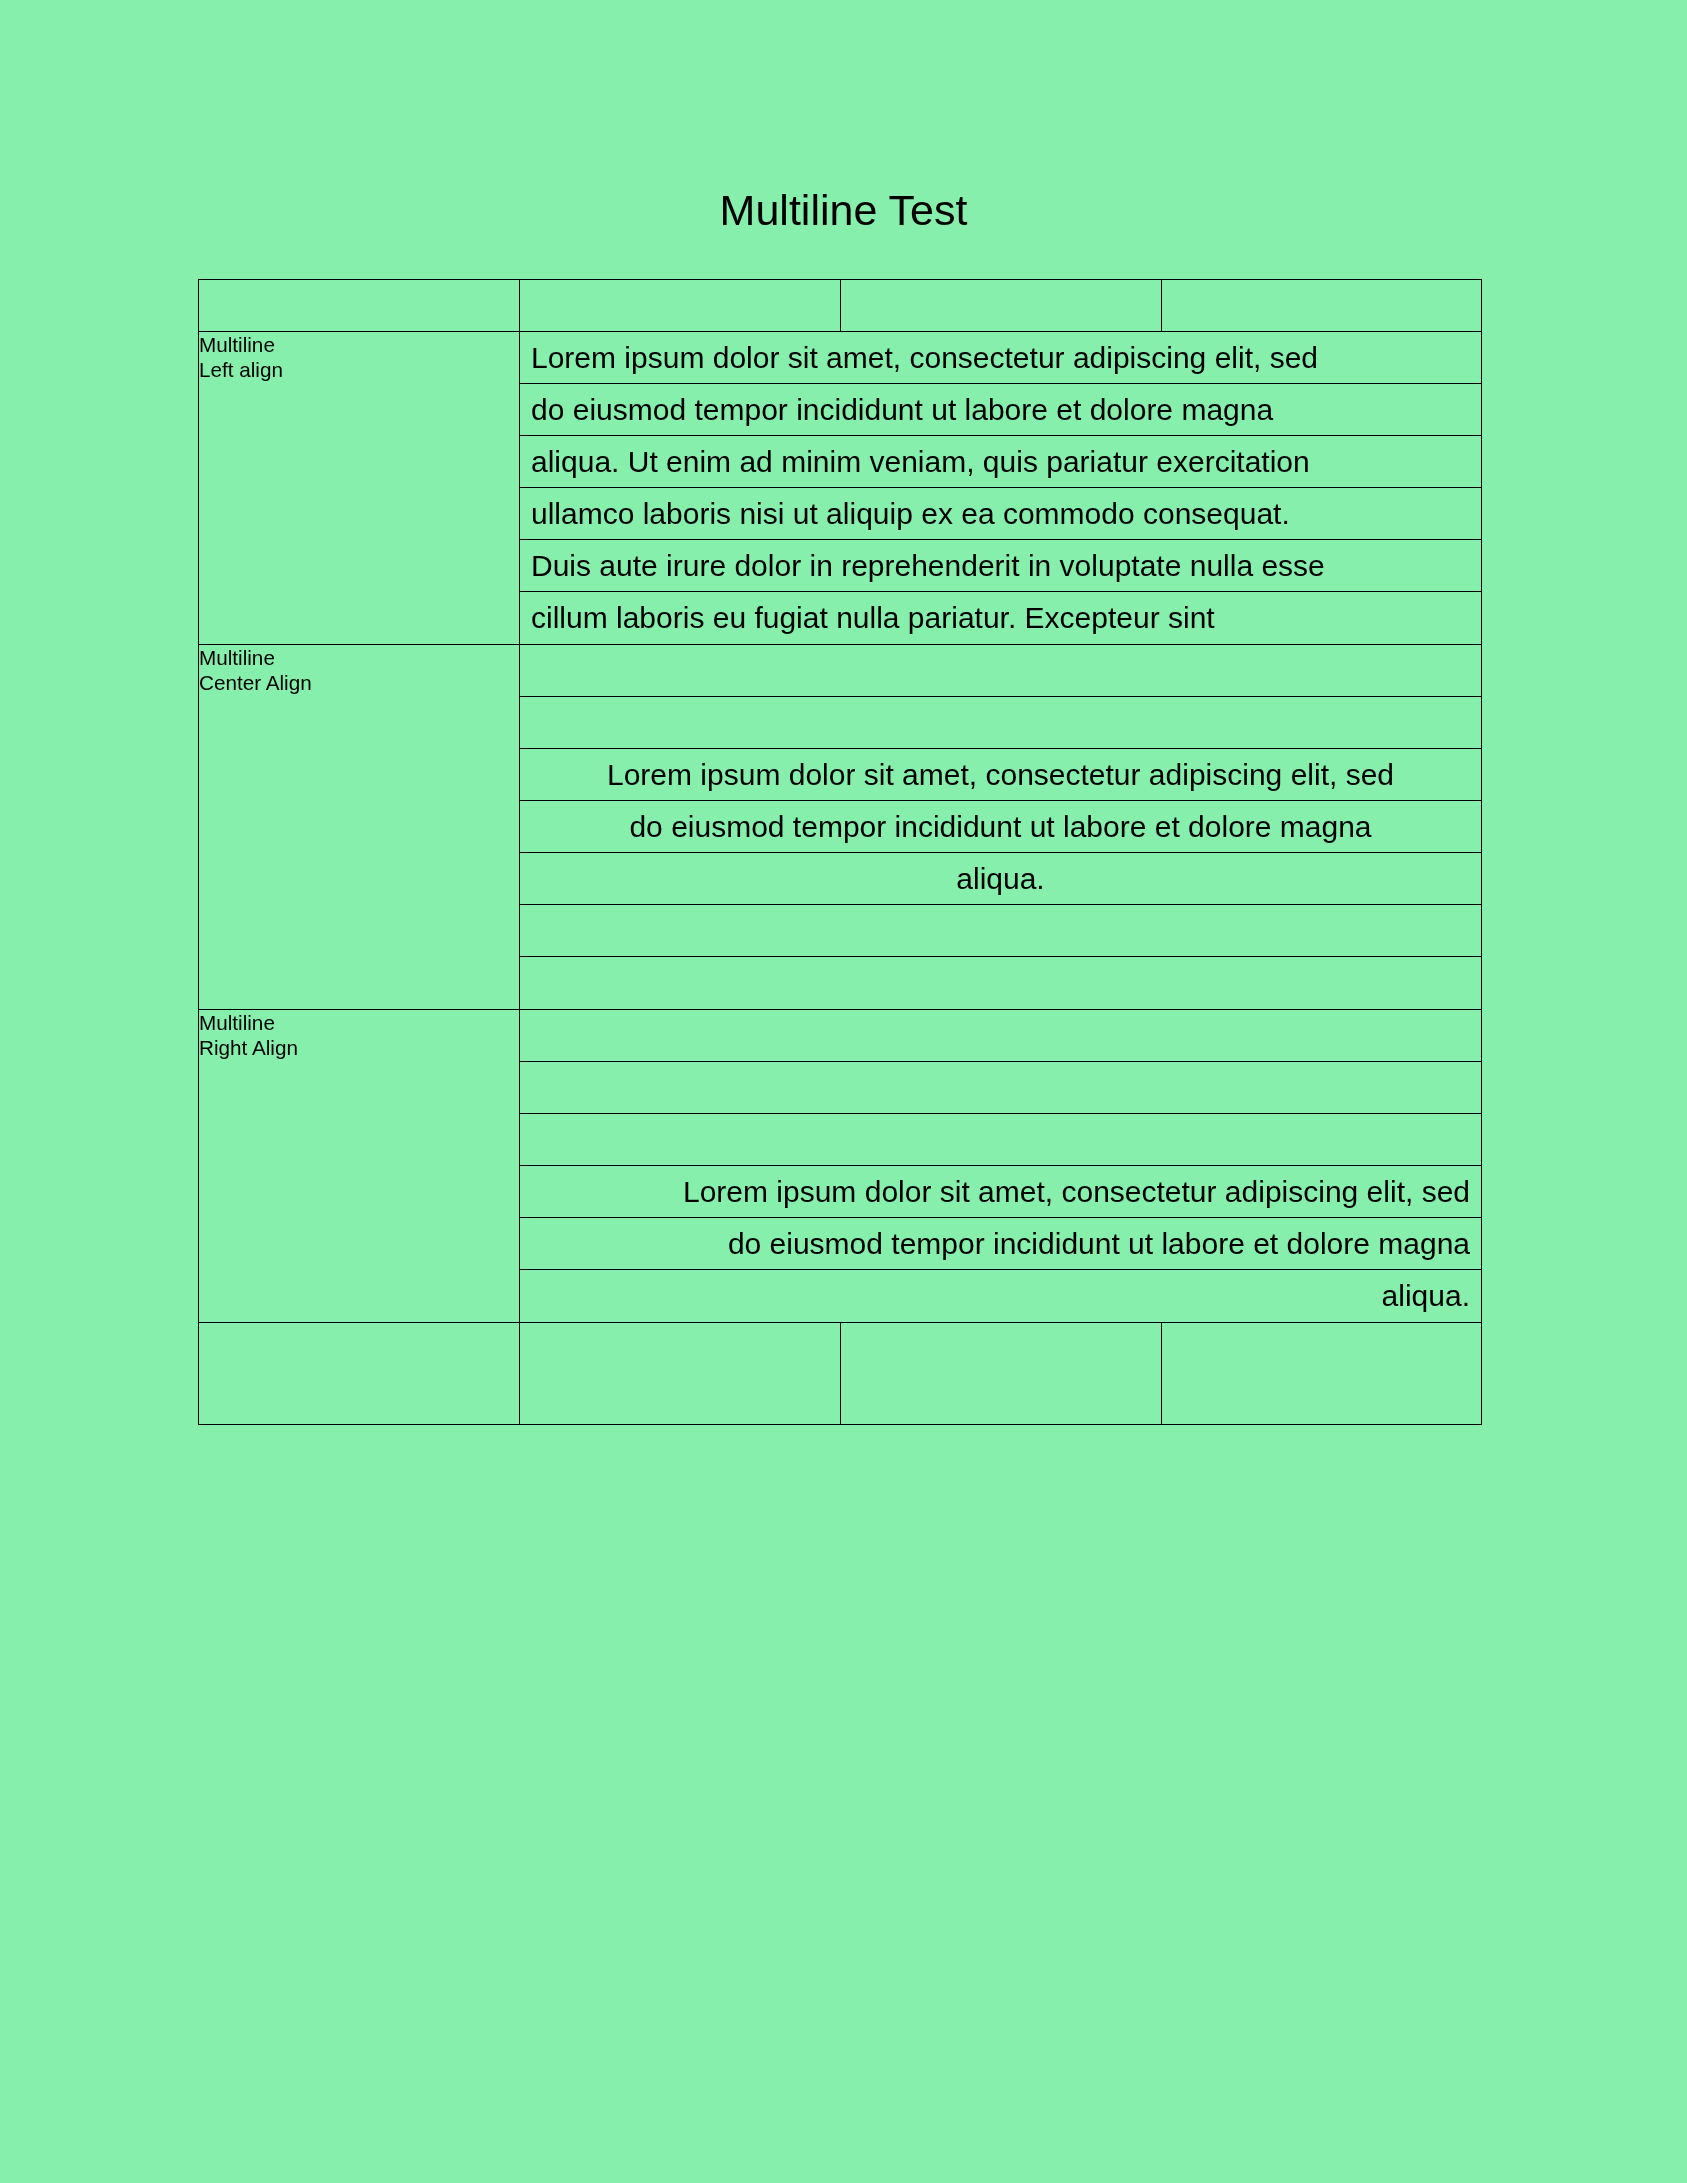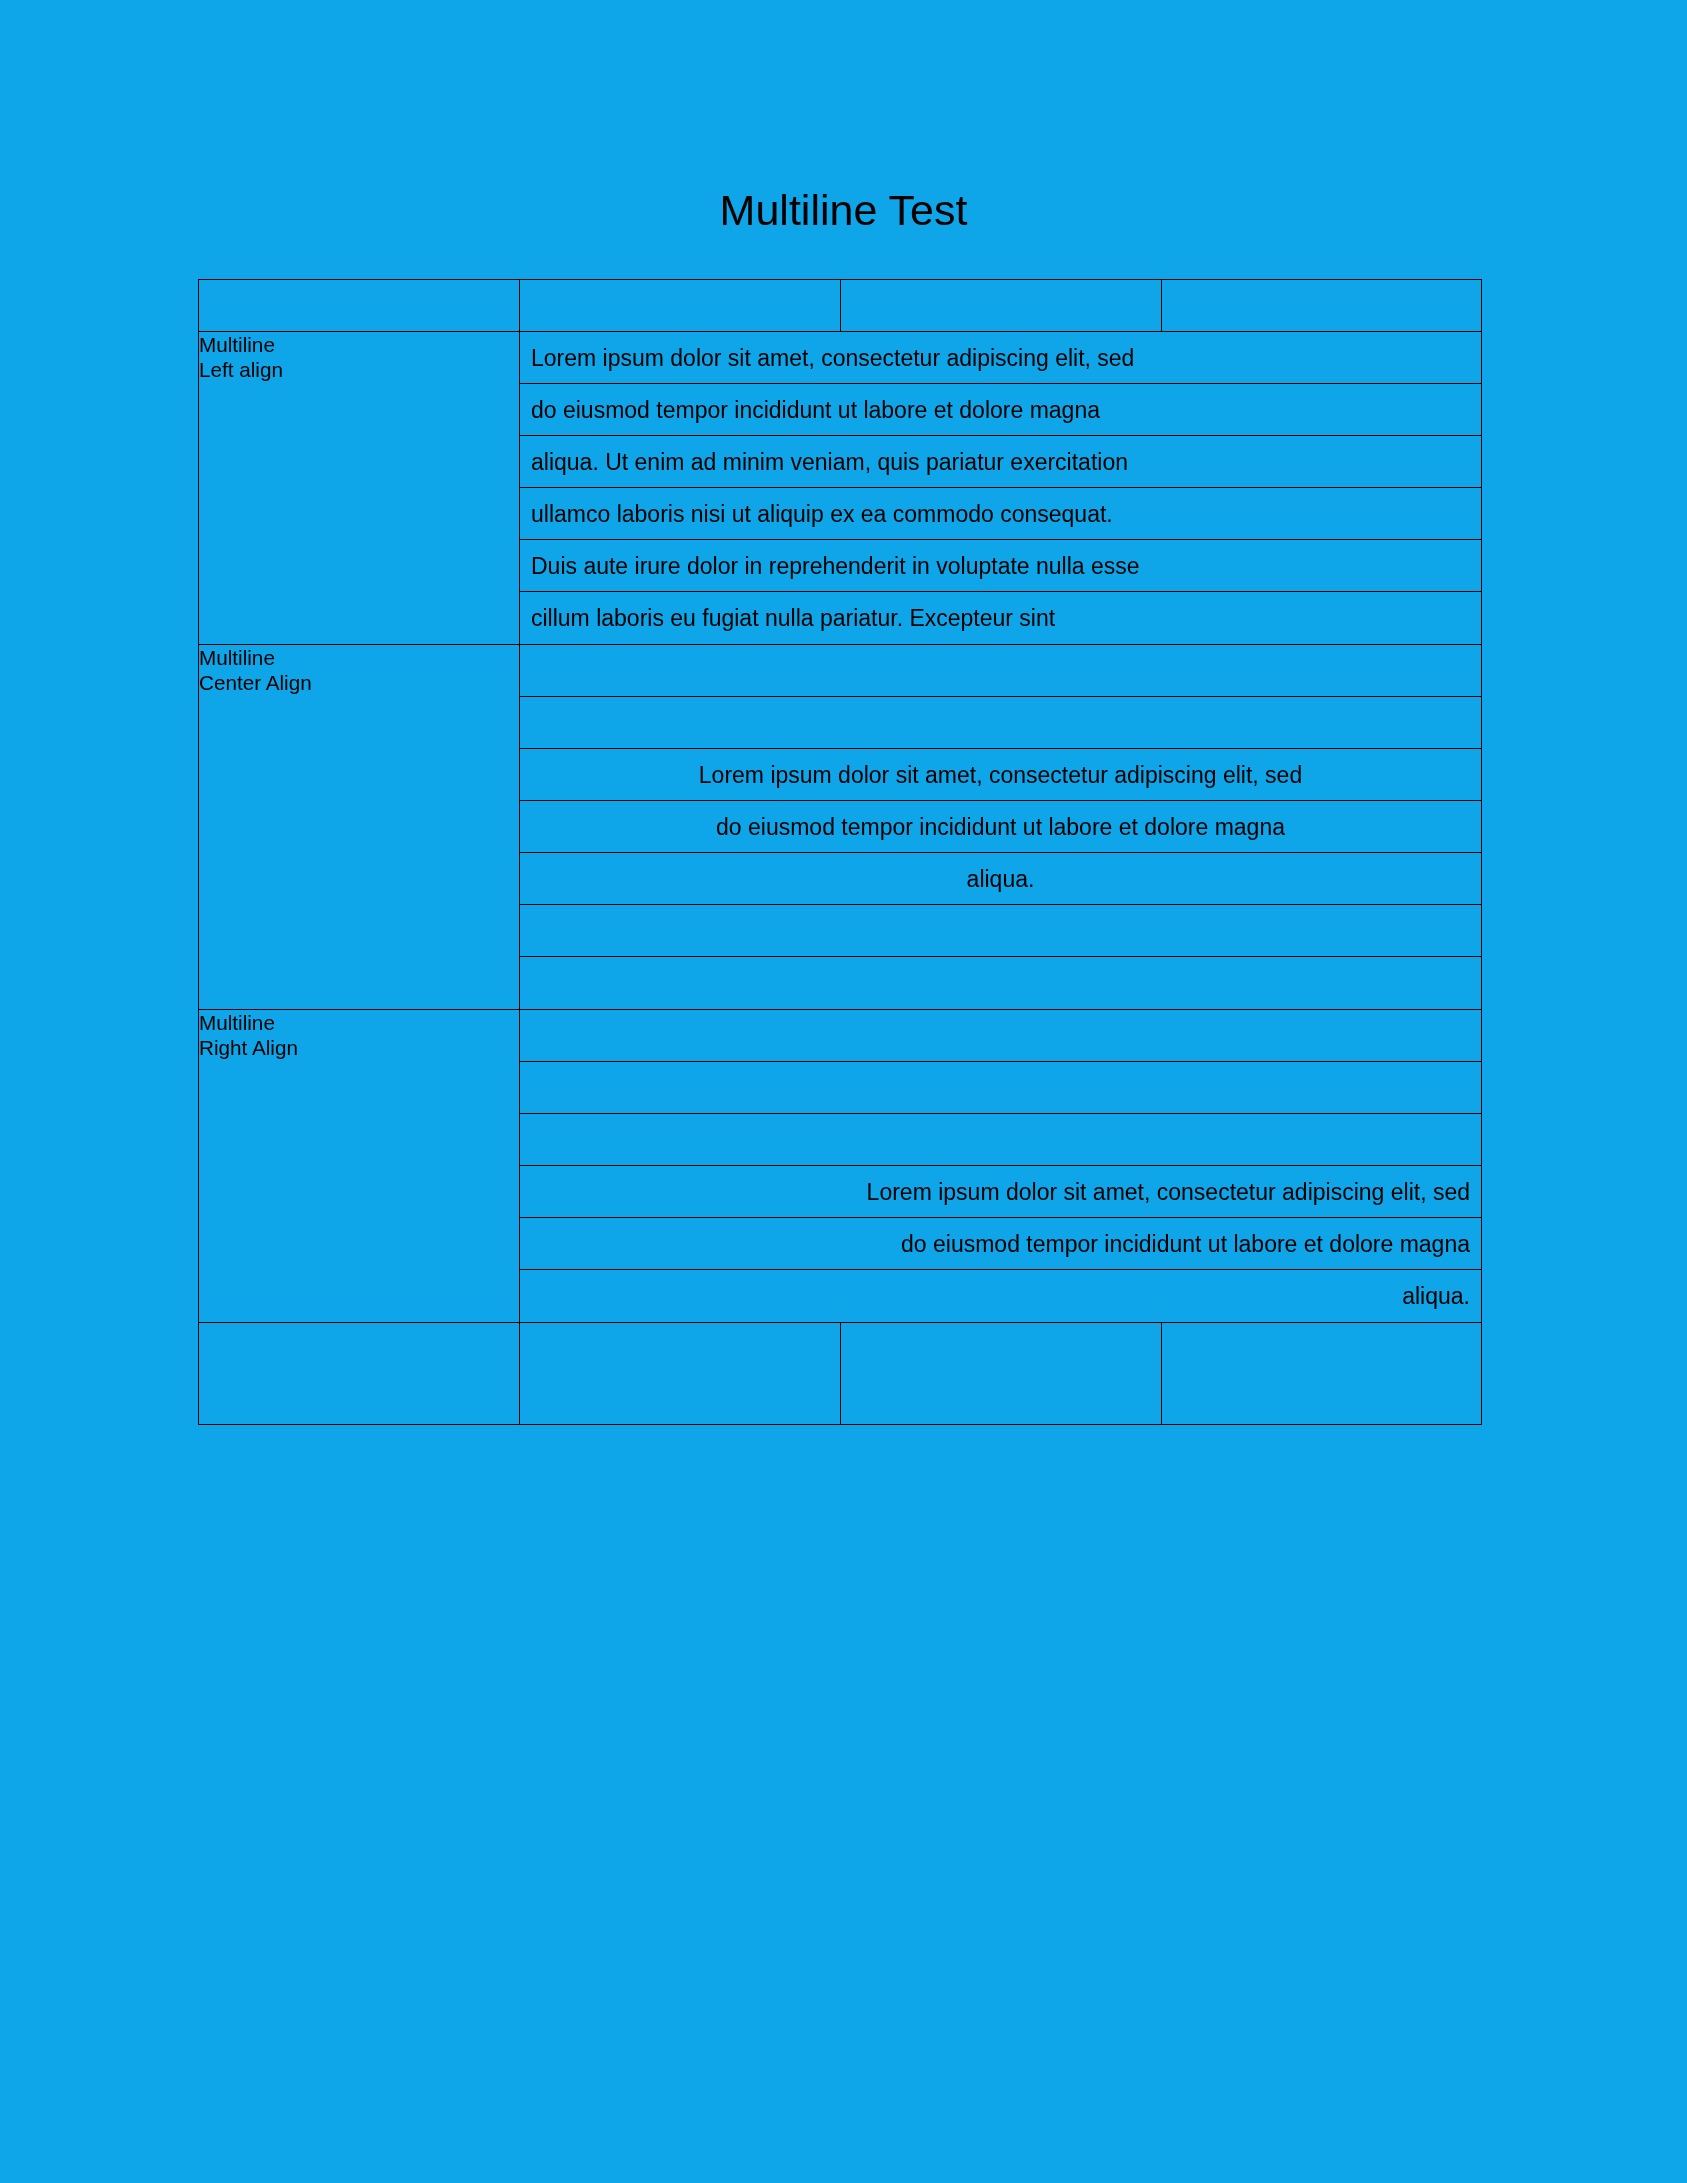--- a/index.html
+++ b/index.html
@@ -11,21 +11,21 @@
     width: 1687px;
     height: 2183px;
     font-family: "Liberation Sans", sans-serif;
     color: #000000;
     -webkit-font-smoothing: antialiased;
   }
   .page {
     position: relative;
     width: 1687px;
     height: 2183px;
-    background: #0ea5e9;
+    background: #86efac;
     box-sizing: border-box;
   }
   .doc-title {
     position: absolute;
     left: 0;
     top: 185px;
     width: 1687px;
     text-align: center;
     font-size: 43px;
     font-weight: 400;
@@ -78,21 +78,21 @@
   }
   .line {
     display: block;
     box-sizing: border-box;
     height: 52px;
     line-height: 52px;
     border-bottom: 1.4px solid #000000;
     padding: 0 11px;
     white-space: nowrap;
     overflow: visible;
-    font-size: 23px;
+    font-size: 30px;
   }
   .line:last-child {
     border-bottom: none;
   }
   .align-left { text-align: left; }
   .align-center { text-align: center; }
   .align-right { text-align: right; }
 
   .block-center {
     position: relative;

